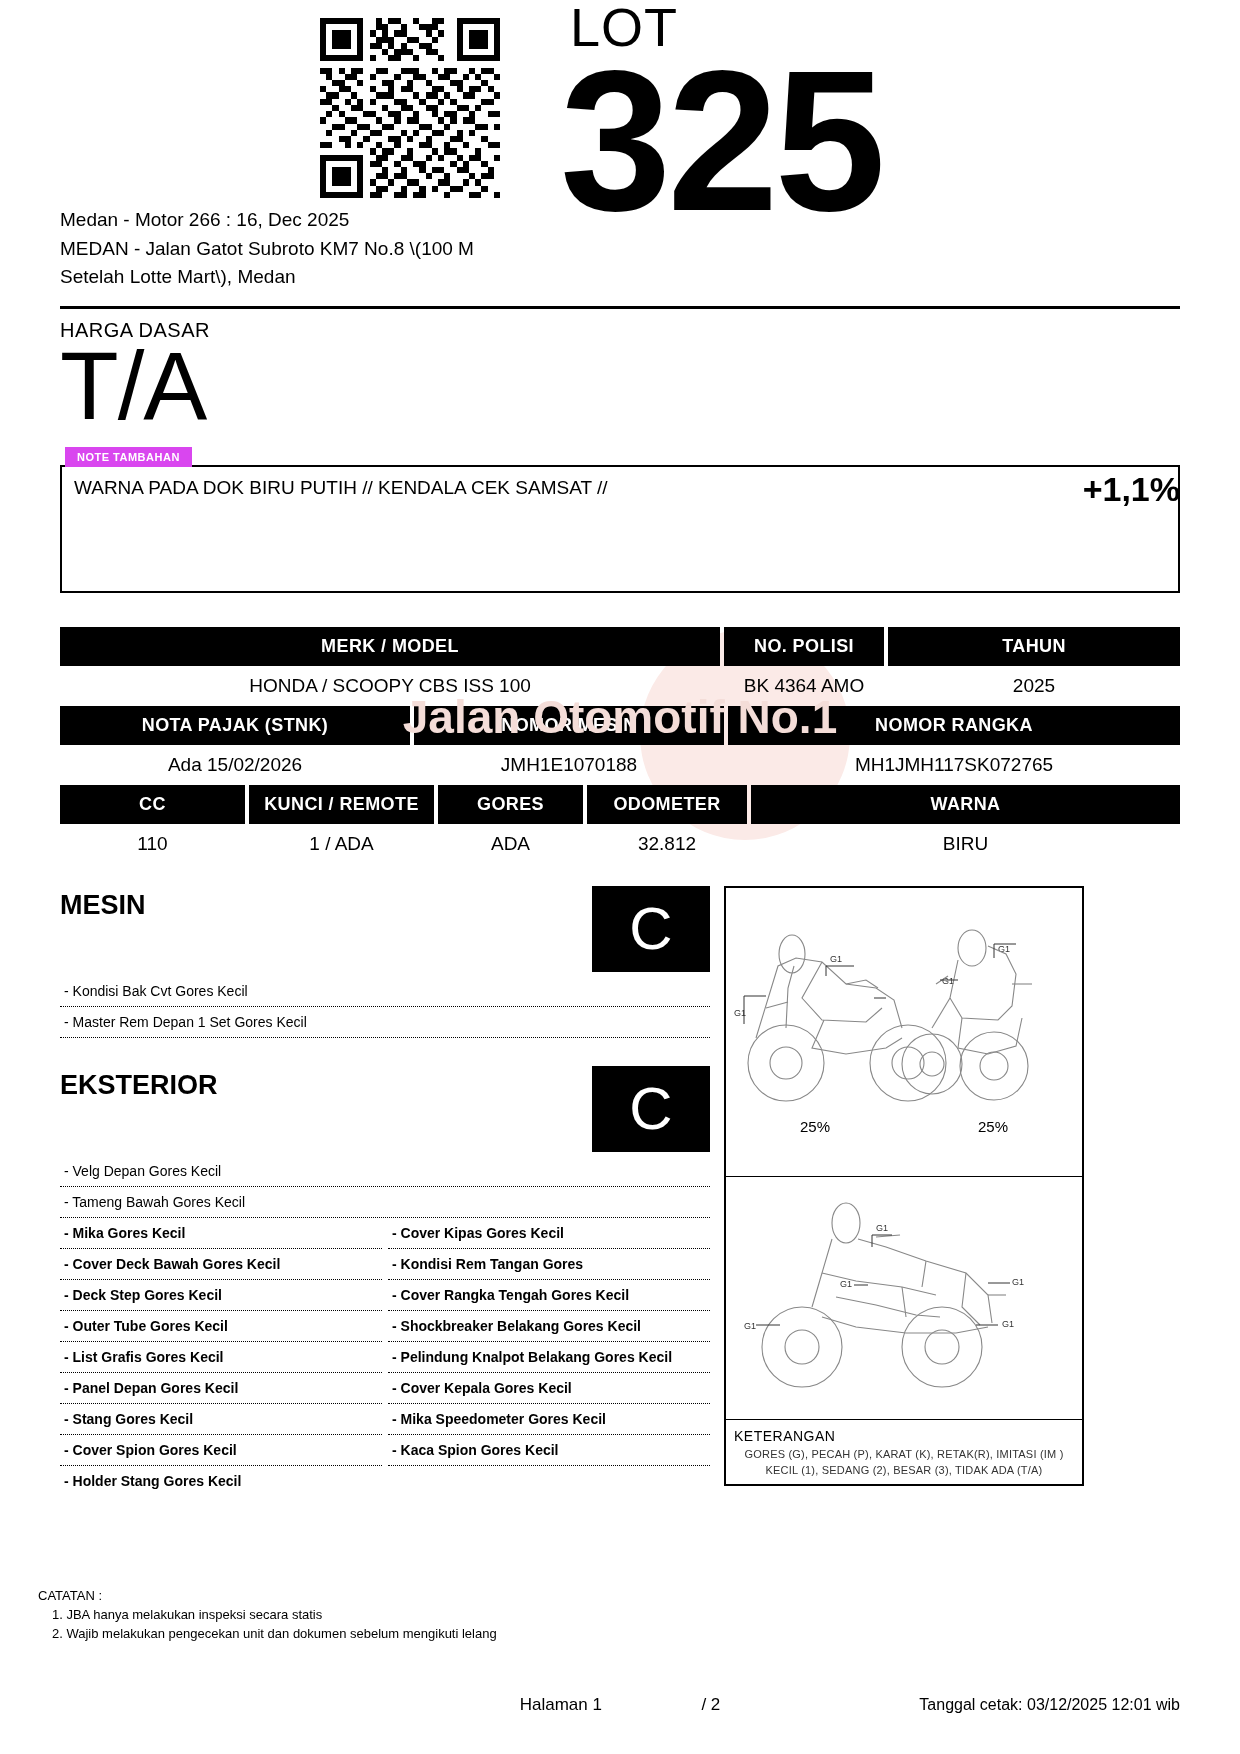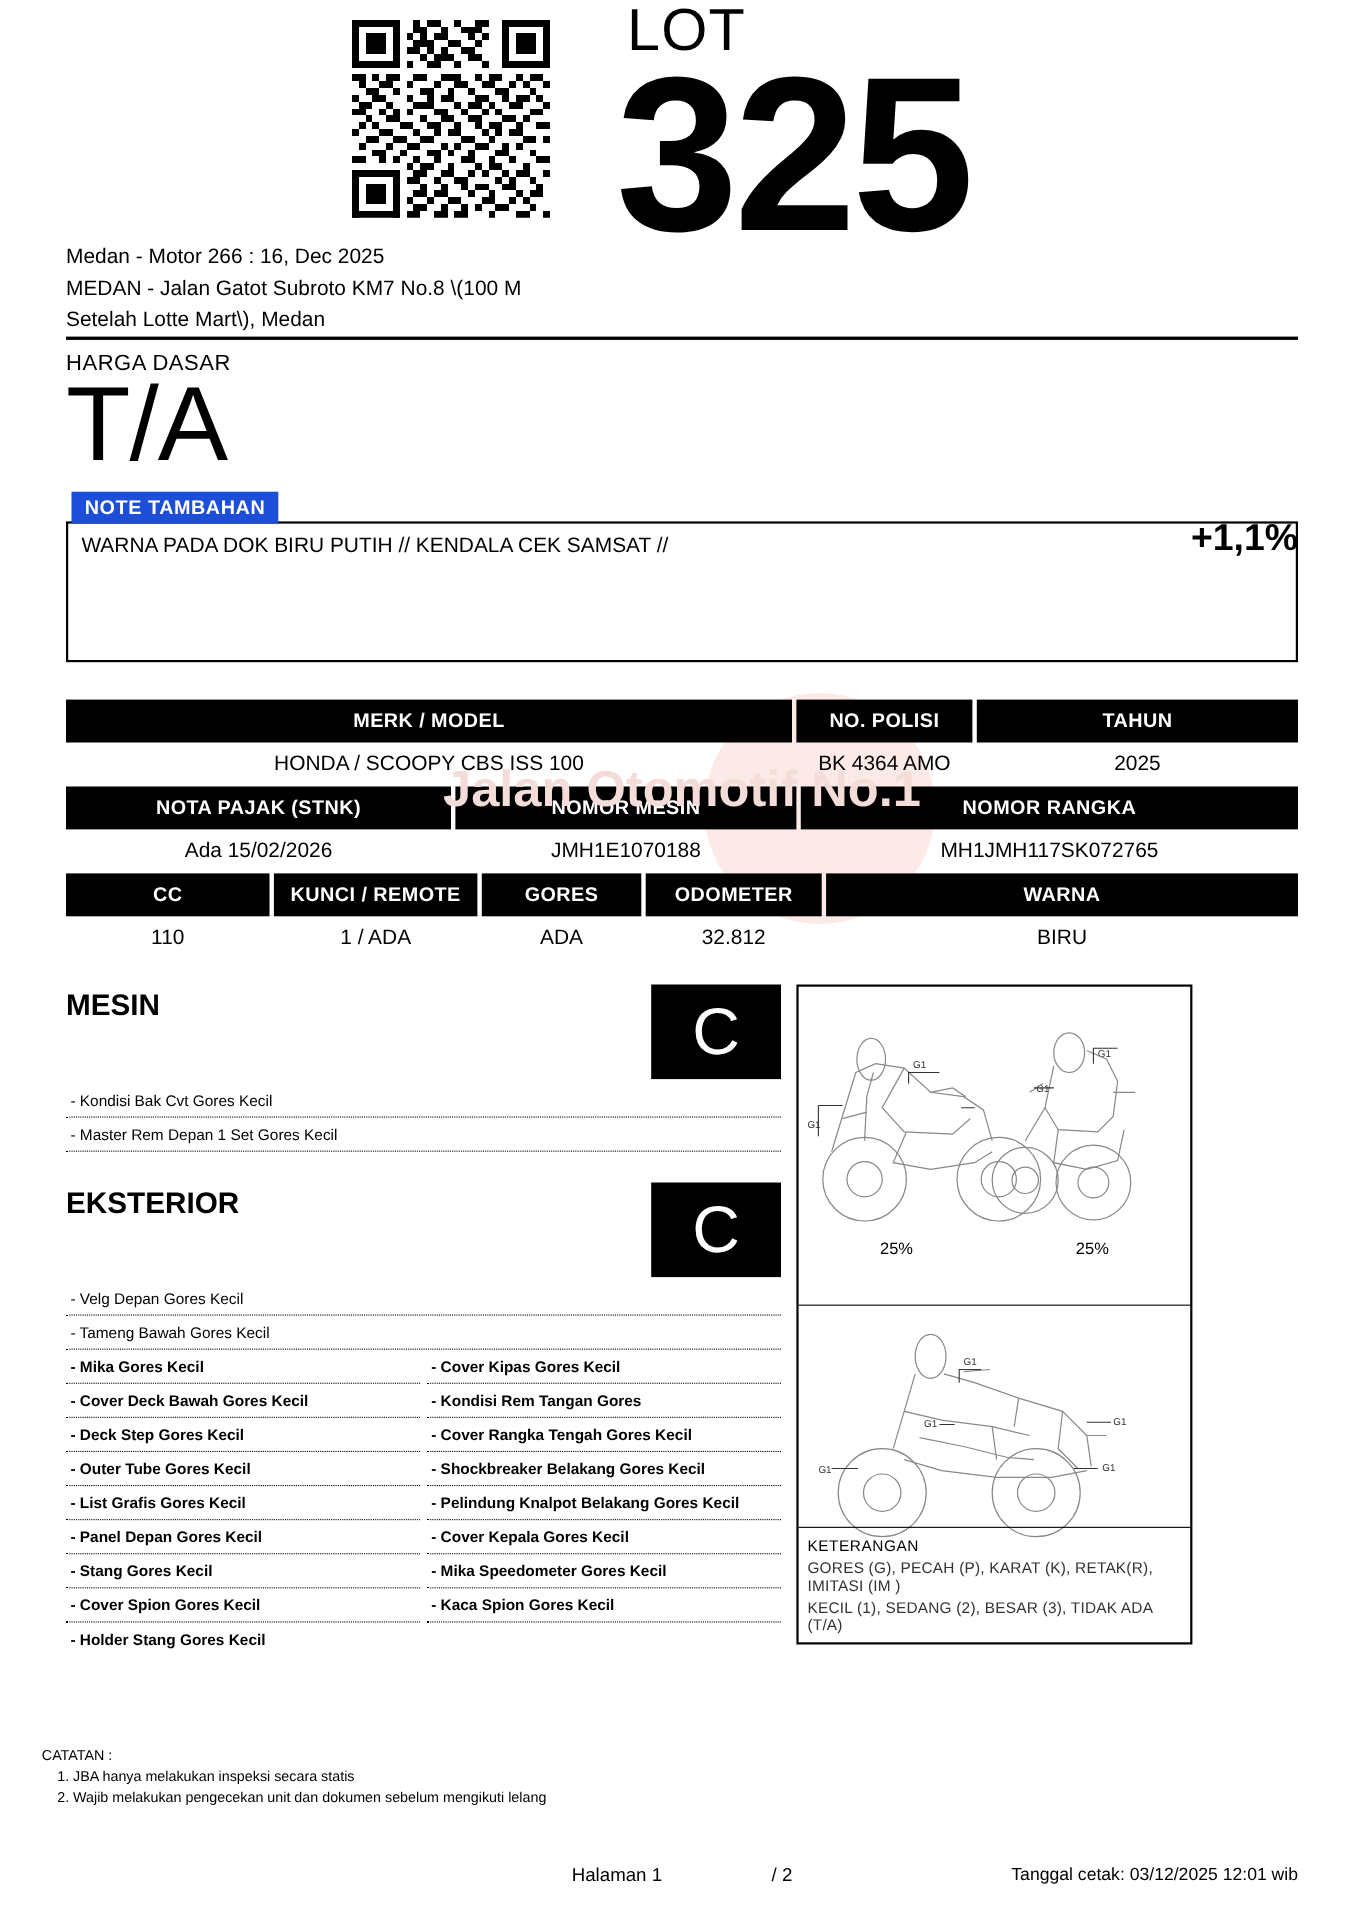--- a/index.html
+++ b/index.html
@@ -15,32 +15,32 @@
   .page { position:relative; width:1240px; height:1754px; padding:0 60px; }
 
   
   .header { position:relative; height:300px; }
   .qr { position:absolute; left:260px; top:18px; width:180px; height:180px; }
   .qr svg { display:block; }
   .lot-wrap { position:absolute; left:500px; top:0px; width:520px; text-align:left; }
   .lot-label { font-size:54px; font-weight:normal; letter-spacing:1px; line-height:1; margin-left:10px;}
   .lot-number { font-size:200px; font-weight:bold; line-height:0.95; letter-spacing:-4px; margin-top:-8px; }
 
-  .auction-lines { position:absolute; left:0px; top:220px; font-size:19px; line-height:1.5; }
+  .auction-lines { position:absolute; left:0px; top:206px; font-size:19px; line-height:1.5; }
   .auction-lines div { white-space:pre; }
 
   .rule { border-top:3px solid #000; margin-top:6px; }
 
   .harga-label { font-size:20px; letter-spacing:.5px; margin-top:10px; }
   .ta { font-size:96px; font-weight:normal; line-height:1.05; letter-spacing:-1px; margin-top:-6px;}
   .pct { position:absolute; right:60px; top:470px; font-size:34px; font-weight:bold; }
 
   
   .note-wrap { margin-top:10px; position:relative; }
-  .note-title { display:inline-block; background:#1d4ed8; color:#fff; font-size:18px; font-weight:bold;
+  .note-title { display:inline-block; background:#d946ef; color:#fff; font-size:11px; font-weight:bold;
                 padding:4px 12px; letter-spacing:.5px; position:relative; z-index:2; margin-left:5px;}
   .note-box { border:2px solid #000; height:128px; margin-top:-2px; padding:10px 12px; font-size:19px; }
 
   
   .tbl { margin-top:34px; width:100%; }
   .row { display:flex; width:100%; }
   .hd { background:#000; color:#fff; font-weight:bold; font-size:18px; text-align:center;
         padding:9px 4px; letter-spacing:.4px; }
   .vl { font-size:19px; text-align:center; padding:9px 4px; }
   .gap { width:4px; }
@@ -61,21 +61,21 @@
   .two-col .col { flex:1;font-weight:bold; }
   .two-col .col:first-child { margin-right:6px; }
 
   
   .diagram { border:2px solid #000; height:600px; position:relative; background:#fff;}
   .diag-sep { border-top:1.5px solid #000; }
   .pct-row { position:absolute; bottom:6px; width:100%; display:flex; justify-content:space-around;
              font-size:15px; }
   .keterangan { border-top:1.5px solid #000; padding:8px 8px; position:absolute; bottom:0; width:100%; }
   .ket-title { font-size:14px; letter-spacing:.5px; }
-  .ket-line { font-size:14px; letter-spacing:.2px; margin-top:4px; color:#333;}
+  .ket-line { font-size:11px; letter-spacing:.2px; margin-top:4px; color:#333;text-align:center;}
 
   
   .catatan { position:absolute; left:38px; bottom:110px; font-size:13px; line-height:1.45; }
   .footer { position:absolute; left:0; right:0; bottom:40px; padding:0 60px; display:flex;
             align-items:center; font-size:17px; }
   .hal { position:absolute; left:0; right:0; text-align:center; }
   .hal span.sep { display:inline-block; width:90px; }
   .cetak { margin-left:auto; font-size:16px; }
 
   

